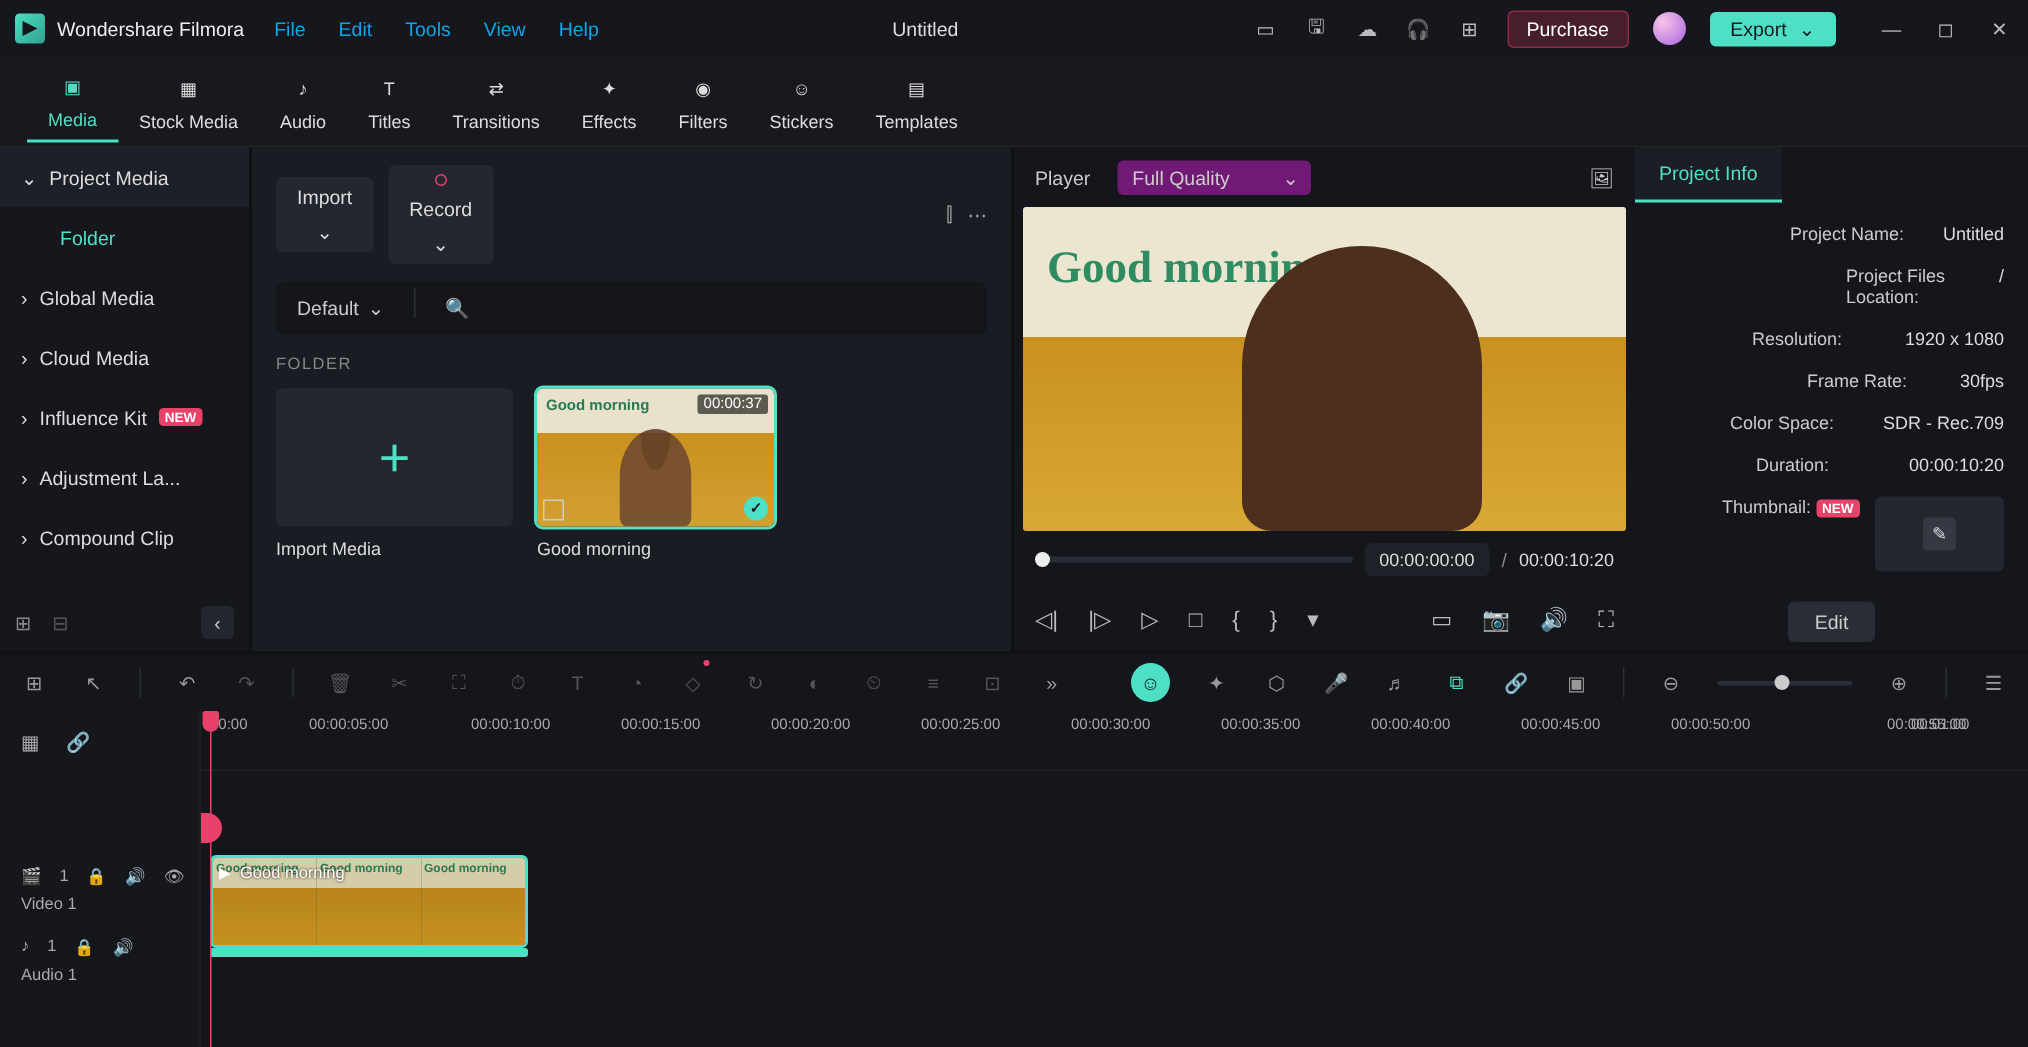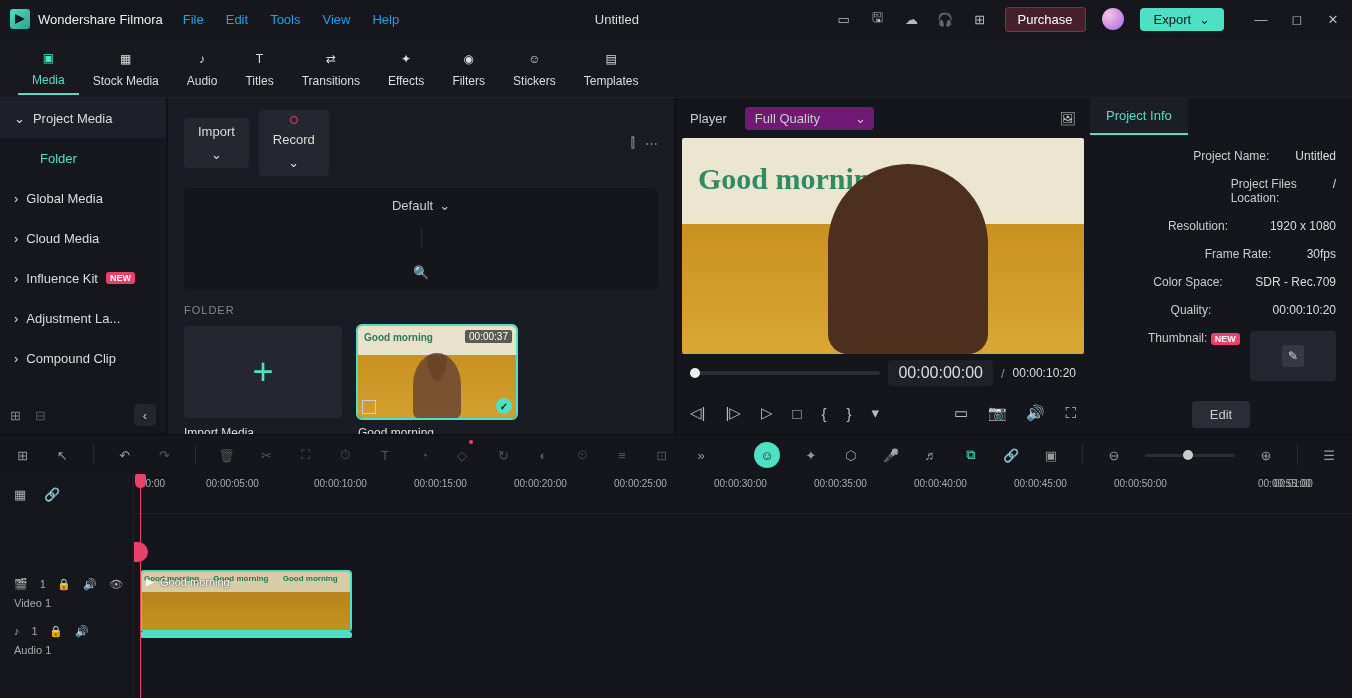--- a/index.html
+++ b/index.html
@@ -29,21 +29,21 @@
 .side-sub { padding-left: 40px; color: #4de0c4; }
 .new-badge { background: #e9426a; color:#fff; font-size: 9px; padding: 1px 4px; border-radius: 3px; font-weight:600;}
 .sidebar-bottom { margin-top: auto; height: 38px; display: flex; align-items: center; padding: 0 10px; gap:14px;}
 .collapse-btn { margin-left:auto; width:22px;height:22px; background:#23262e; border-radius:4px; display:flex;align-items:center;justify-content:center; cursor:pointer;}
 
 .media-panel { flex: 1; background: #1a1c23; padding: 12px 16px; display:flex; flex-direction:column; border-left: 2px solid #0f1115; border-right: 2px solid #0f1115;}
 .mp-row1 { display:flex; gap:10px; align-items:center; margin-bottom:12px;}
 .chip { background:#24272f; padding:6px 14px; border-radius:4px; display:flex; align-items:center; gap:8px; cursor:pointer; color:#ddd;flex-direction:column;}
 .chip .dot { width:8px;height:8px;border:1.5px solid #e9426a;border-radius:50%;}
 .mp-row1 .spacer { flex:1; }
-.mp-row2 { display:flex; gap:10px; align-items:center; background:#14161c; padding:4px; border-radius:6px; margin-bottom:14px;flex-direction:column;}
+.mp-row2 { display:flex; gap:10px; background:#14161c; padding:4px; border-radius:6px; margin-bottom:14px;}
 .mp-row2 .default-chip { padding:6px 10px; display:flex; align-items:center; gap:6px; cursor:pointer;}
 .mp-row2 .search { flex:1; display:flex; align-items:center; gap:8px; padding:6px 10px; color:#666;}
 .mp-row2 input { background:transparent; border:none; outline:none; color:#ccc; flex:1; font-size:13px;}
 .folder-label { color:#888; font-size:11px; letter-spacing:1px; margin-bottom:10px;}
 .thumbs { display:flex; gap:16px; }
 .thumb { width:158px; display:flex; flex-direction:column; gap:8px;}
 .thumb-box { width:158px; height:92px; background:#24272f; border-radius:4px; display:flex; align-items:center; justify-content:center; cursor:pointer; position:relative;}
 .thumb-box.selected { outline: 2px solid #4de0c4; }
 .plus { font-size:36px; color:#4de0c4; font-weight:200;}
 .thumb-img { width:100%; height:100%; border-radius:4px; background:linear-gradient(to bottom, #e8e2cc 0%, #e8e2cc 32%, #c9911f 32%, #d2a030 100%); position:relative; overflow:hidden;}
@@ -58,21 +58,21 @@
 .player-head { height:40px; display:flex; align-items:center; padding:0 14px; gap:18px;}
 .player-head .quality { background:#701a75; padding:4px 54px 4px 10px; border-radius:4px; cursor:pointer; display:flex; align-items:center; gap:6px; position:relative;}
 .player-head .quality::after { content:'⌄'; position:absolute; right:8px;}
 .player-head .snap { margin-left:auto; cursor:pointer;}
 .preview { flex:1; margin:0 6px; background:linear-gradient(to bottom, #ece6d0 0%, #ece6d0 40%, #c9911f 40%, #d9a834 100%); position:relative; overflow:hidden; border-radius:2px;}
 .preview .ptxt { position:absolute; top:24px; left:16px; color:#2f8b62; font-size:30px; font-weight:800; font-family: Georgia, serif;}
 .preview .psilh { position:absolute; bottom:0; right:24%; width:160px; height:190px; background:radial-gradient(ellipse 60px 60px at 50% 18%, #4d2f1e 0%, #4d2f1e 100%), linear-gradient(#6a4530,#6a4530); border-radius: 80px 80px 20px 20px;}
 .p-ctrls1 { height:38px; display:flex; align-items:center; padding:0 14px; gap:8px;}
 .p-ctrls1 .track { flex:1; height:4px; background:#2b2e36; border-radius:2px; position:relative; }
 .p-ctrls1 .track .knob { width:10px; height:10px; background:#eee; border-radius:50%; position:absolute; top:-3px; left:0;}
-.timecode { background:#1e2128; padding:4px 10px; border-radius:4px; color:#ddd; font-size:16px;}
+.timecode { background:#1e2128; padding:4px 10px; border-radius:4px; color:#ddd; font-size:12px;}
 .dur { color:#ddd; font-size:12px;}
 .p-ctrls2 { height:42px; display:flex; align-items:center; padding:0 14px; gap:20px;}
 .pico { color:#bbb; cursor:pointer; font-size:15px;}
 
 .info-panel { width:262px; background:#14161c; }
 .ip-tab { padding:10px 16px; color:#4de0c4; background:#1b1e25; border-bottom:2px solid #4de0c4; display:inline-block;}
 .ip-body { padding:14px 16px; display:flex; flex-direction:column; gap:14px;align-items:flex-end;}
 .ip-row { display:flex; font-size:12px;}
 .ip-row .k { width:102px; color:#ccc;}
 .ip-row .v { color:#ddd;}
@@ -323,21 +323,21 @@
         </div>
       <div class="ip-row">
           <span class="k">Frame Rate:</span>
           <span class="v">30fps</span>
         </div>
       <div class="ip-row">
           <span class="k">Color Space:</span>
           <span class="v">SDR - Rec.709</span>
         </div>
       <div class="ip-row">
-          <span class="k">Quality:</span>
+          <span class="k">Duration:</span>
           <span class="v">00:00:10:20</span>
         </div>
       <div class="ip-row" style="align-items:flex-start">
         <span class="k"><span>Thumbnail:</span> <span class="new-badge">NEW</span></span>
         <div class="ip-thumb">
             <span style="background:#353944;padding:4px 6px;border-radius:3px;color:#ddd">✎</span>
           </div>
       </div>
       <div class="edit-btn">Edit</div>
     </div>

